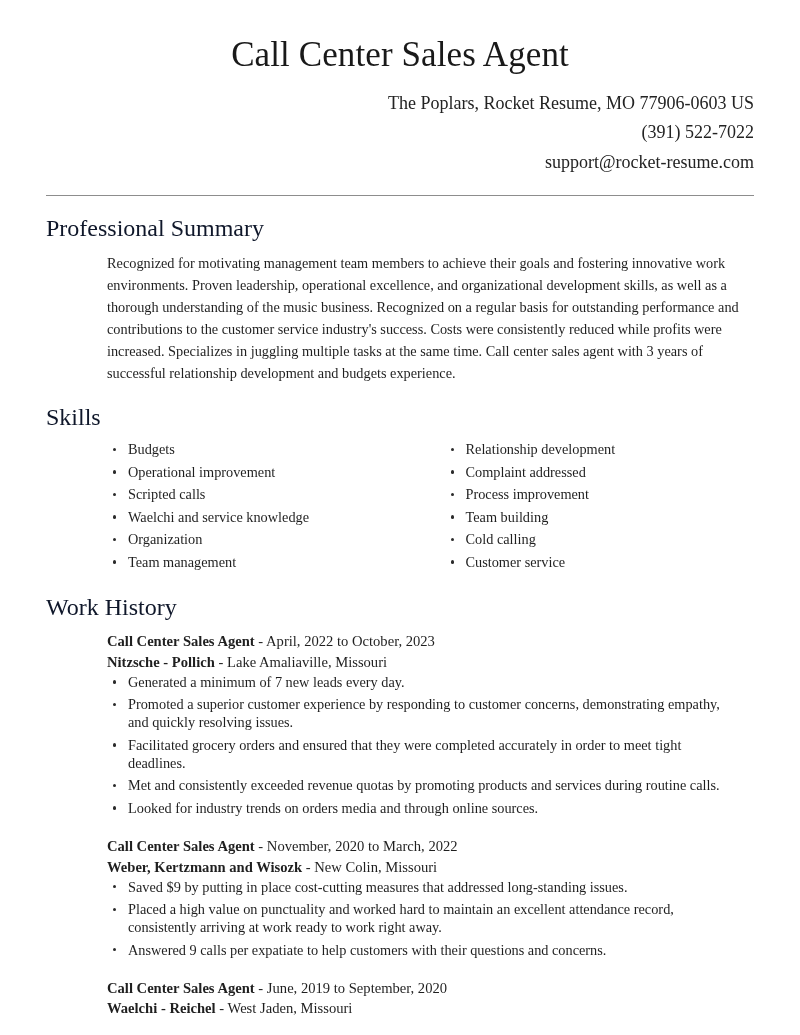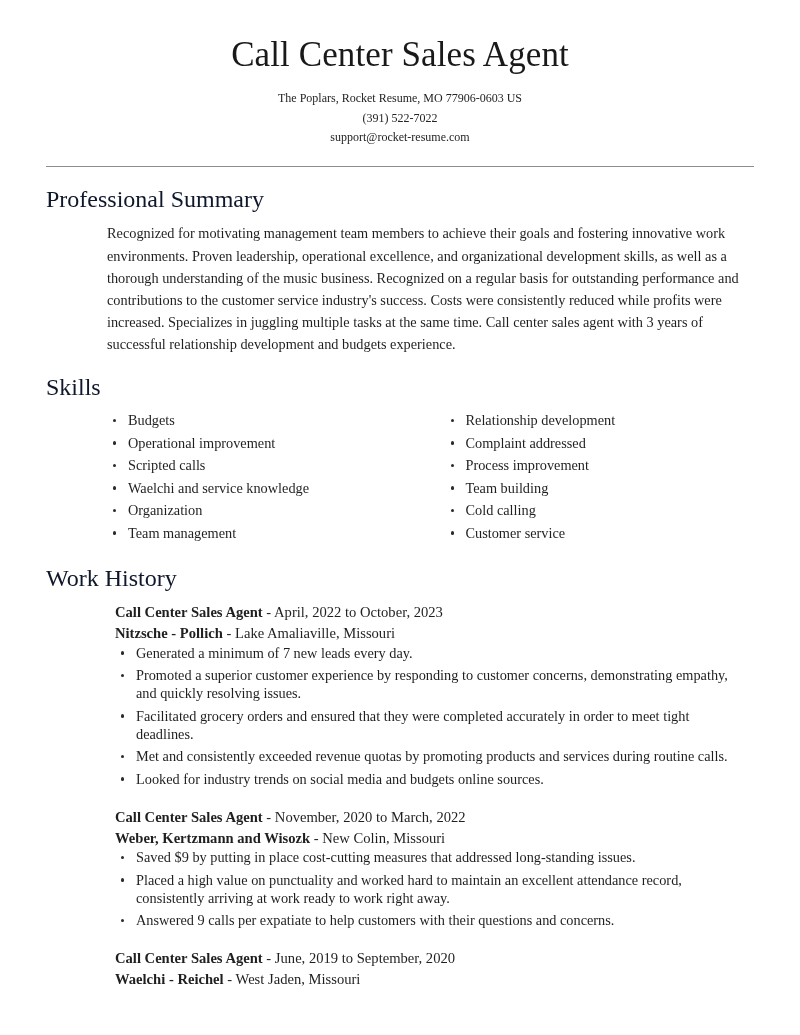--- a/index.html
+++ b/index.html
@@ -24,22 +24,22 @@
   .resume-name {
     text-align: center;
     font-size: 35px;
     font-weight: 400;
     line-height: 1.18;
     letter-spacing: 0.1px;
     margin: 0 0 14px 0;
     color: #191919;
   }
   .contact-block {
-    text-align: center;
-    font-size: 12px;
+    text-align: right;
+    font-size: 18px;
     line-height: 1.62;
     color: #232323;
   }
   .contact-line { display: block; }
 
   .header-rule {
     border: 0;
     border-top: 1px solid #8d8d8d;
     margin: 18px 0 0 0;
   }
@@ -94,21 +94,21 @@
     position: absolute;
     left: 6px;
     top: 7.5px;
     width: 3.4px;
     height: 3.4px;
     border-radius: 50%;
     background: #2a2a2a;
   }
 
   
-  .job { margin-top: 4px; margin-left: 8px; }
+  .job { margin-top: 4px; }
   .job + .job { margin-top: 19px; }
   .job-line {
     font-size: 14.6px;
     line-height: 1.43;
     color: #1f1f1f;
   }
   .job-strong { font-weight: 700; }
   .job-sep { font-weight: 400; }
   .job-bullets { margin-top: 8px; }
   .job-bullets > li {
@@ -169,21 +169,21 @@
     <h2 class="section-title">Work History</h2>
     <div class="section-body" id="work-history-body">
         <div class="job">
           <div class="job-line"><span class="job-strong">Call Center Sales Agent</span><span class="job-sep"> - </span><span>April, 2022 to October, 2023</span></div>
           <div class="job-line"><span class="job-strong">Nitzsche - Pollich</span><span class="job-sep"> - </span><span>Lake Amaliaville, Missouri</span></div>
           <ul class="bullets job-bullets">
             <li>Generated a minimum of 7 new leads every day.</li>
             <li>Promoted a superior customer experience by responding to customer concerns, demonstrating empathy, and quickly resolving issues.</li>
             <li>Facilitated grocery orders and ensured that they were completed accurately in order to meet tight deadlines.</li>
             <li>Met and consistently exceeded revenue quotas by promoting products and services during routine calls.</li>
-            <li>Looked for industry trends on social media and budgets online sources.</li>
+            <li>Looked for industry trends on orders media and through online sources.</li>
           </ul>
         </div>
         <div class="job">
           <div class="job-line"><span class="job-strong">Call Center Sales Agent</span><span class="job-sep"> - </span><span>November, 2020 to March, 2022</span></div>
           <div class="job-line"><span class="job-strong">Weber, Kertzmann and Wisozk</span><span class="job-sep"> - </span><span>New Colin, Missouri</span></div>
           <ul class="bullets job-bullets">
             <li>Saved $9 by putting in place cost-cutting measures that addressed long-standing issues.</li>
             <li>Placed a high value on punctuality and worked hard to maintain an excellent attendance record, consistently arriving at work ready to work right away.</li>
             <li>Answered 9 calls per expatiate to help customers with their questions and concerns.</li>
           </ul>

